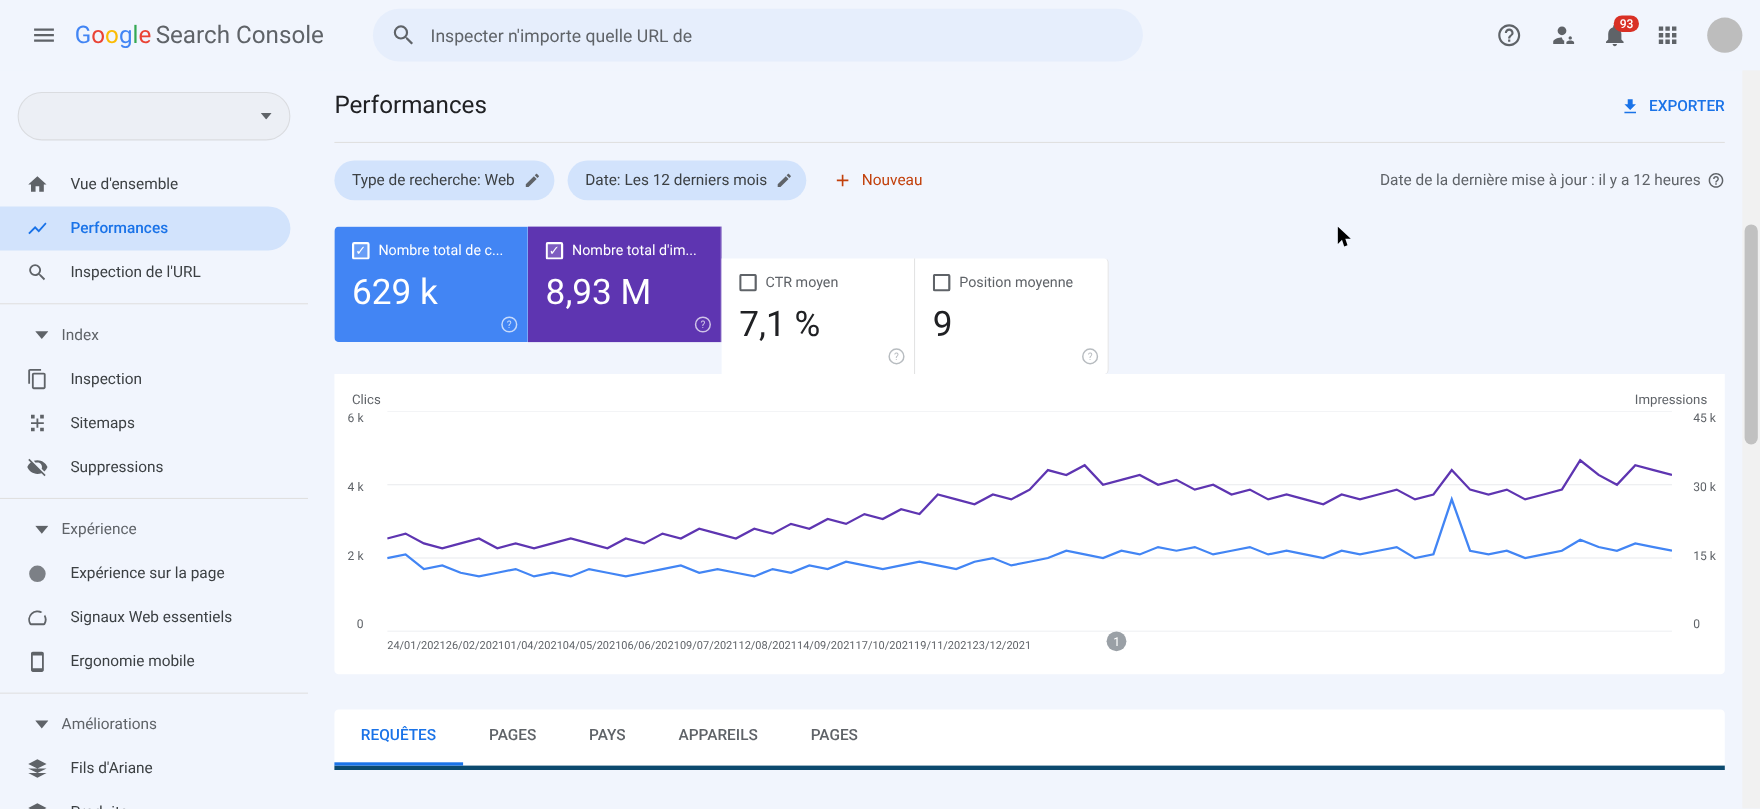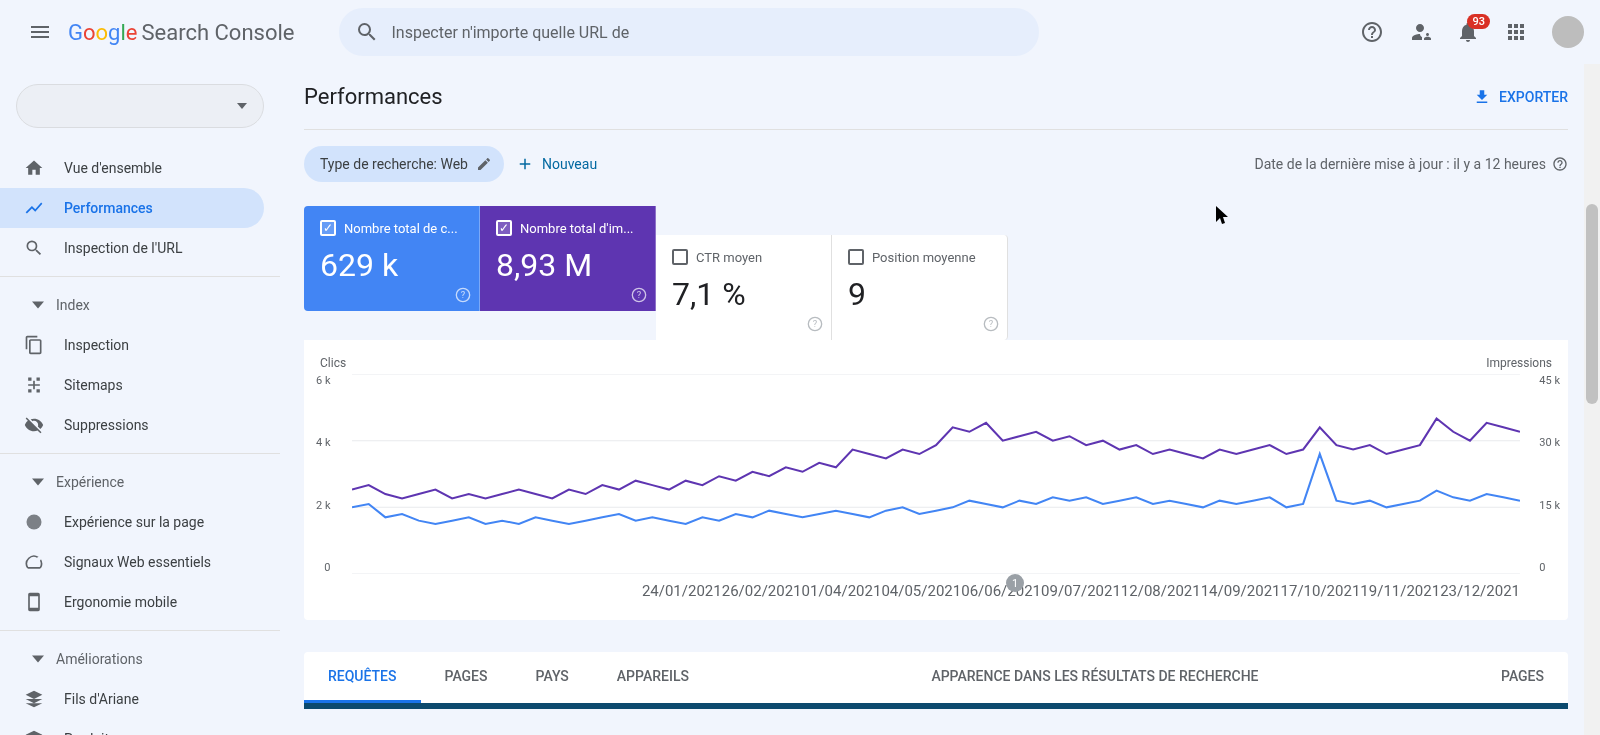--- a/index.html
+++ b/index.html
@@ -25,47 +25,47 @@
 .nav-item.active { background: #d2e3fc; color: #1a73e8; font-weight: 500; }
 .nav-item svg { margin-right: 20px; color: #5f6368; flex-shrink: 0; }
 .nav-item.active svg { color: #1a73e8; }
 .nav-section { display: flex; align-items: center; height: 40px; padding: 0 32px; color: #5f6368; font-size: 14px; cursor: pointer; }
 .nav-section svg { margin-right: 12px; }
 .divider { height: 1px; background: #e0e0e0; margin: 8px 0; }
 .main { flex: 1; overflow-y: auto; padding: 0 32px 0 24px; position: relative; }
 .page-header { display: flex; align-items: center; justify-content: space-between; padding: 20px 0; border-bottom: 1px solid #e0e0e0; }
 .page-title { font-size: 22px; color: #202124; font-weight: 400; }
 .export-btn { display: flex; align-items: center; color: #1a73e8; font-size: 14px; font-weight: 500; cursor: pointer; gap: 8px; }
-.filters-row { display: flex; align-items: center; padding: 16px 0; }
+.filters-row { display: flex; align-items: center; padding: 16px 0; gap: 12px; }
 .filter-chip { background: #d2e3fc; border-radius: 18px; height: 36px; padding: 0 12px 0 16px; display: flex; align-items: center; font-size: 14px; color: #3c4043; cursor: pointer; gap: 8px; }
-.add-btn { display: flex; align-items: center; gap: 8px; color: #0369a1; font-size: 14px; cursor: pointer; padding: 0 12px; }
+.add-btn { display: flex; align-items: center; gap: 8px; color: #c2410c; font-size: 14px; cursor: pointer; padding: 0 12px; }
 .update-text { margin-left: auto; color: #5f6368; font-size: 14px; display: flex; gap: 6px; }
 .cards { display: flex; margin-top: 8px; }
 .card { width: 176px; height: 105px; padding: 14px 16px; position: relative; cursor: pointer; border-right: 1px solid rgba(255,255,255,0.3); }
 .card.blue { background: #4285f4; color: #fff; border-radius: 4px 0 0 4px; }
 .card.purple { background: #5e35b1; color: #fff; }
 .card.white { background: #fff; color: #5f6368; border-right: 1px solid #e0e0e0; margin-top: 29px; }
 .card-header { display: flex; align-items: center; gap: 8px; font-size: 13px; white-space: nowrap; overflow: hidden; text-overflow: ellipsis; }
 .card-value { font-size: 32px; font-weight: 400; margin-top: 10px; }
 .card.white .card-value { color: #202124; }
 .card-help { position: absolute; bottom: 8px; right: 8px; opacity: 0.7; }
 .checkbox-on { width: 16px; height: 16px; border: 2px solid currentColor; border-radius: 2px; display: flex; align-items: center; justify-content: center; flex-shrink: 0; background: rgba(255,255,255,0.2); }
 .checkbox-on::after { content: '✓'; font-size: 12px; color: #fff; }
 .card.white .checkbox-on { border-color: #5f6368; background: transparent; }
 .card.white .checkbox-on::after { content: ''; }
 .chart-container { background: #fff; margin-top: 0; padding: 16px 0 20px; border-radius: 0 0 4px 4px; }
 .chart-labels { display: flex; justify-content: space-between; padding: 0 16px 4px; font-size: 12px; color: #5f6368; }
 .chart-area { position: relative; height: 200px; margin: 0 48px; }
 .y-ticks-left { position: absolute; left: -36px; top: 0; height: 100%; display: flex; flex-direction: column; justify-content: space-between; font-size: 11px; color: #5f6368; text-align: right; }
 .y-ticks-right { position: absolute; right: -40px; top: 0; height: 100%; display: flex; flex-direction: column; justify-content: space-between; font-size: 11px; color: #5f6368; }
 .chart-svg { width: 100%; height: 100%; }
-.x-ticks { display: flex; justify-content: flex-end; padding: 8px 48px 0; font-size: 15px; color: #5f6368; }
+.x-ticks { display: flex; justify-content: flex-start; padding: 8px 48px 0; font-size: 10px; color: #5f6368; }
 .marker-badge { position: absolute; bottom: -18px; left: 56%; width: 18px; height: 18px; background: #9aa0a6; color: #fff; border-radius: 50%; display: flex; align-items: center; justify-content: center; font-size: 11px; }
 .tabs-card { background: #fff; margin-top: 32px; border-radius: 4px; }
-.tabs { display: flex; border-bottom: 6px solid #0c4a6e; }
+.tabs { display: flex; border-bottom: 4px solid #0c4a6e; }
 .tab { padding: 16px 24px; font-size: 14px; font-weight: 500; color: #5f6368; cursor: pointer; white-space: nowrap; }
 .tab.active { color: #1a73e8; border-bottom: 3px solid #1a73e8; }
 .cursor-arrow { position: absolute; top: 142px; left: 936px; pointer-events: none; }
 .scrollbar-track { position: absolute; right: 0; top: 64px; width: 16px; height: calc(735px - 64px); background: #f1f1f1; }
 .scrollbar-thumb { position: absolute; right: 2px; top: 140px; width: 12px; height: 200px; background: #c1c1c1; border-radius: 6px; }
 </style>
 </head>
 <body>
 
 <div class="header">
@@ -214,20 +214,26 @@
         <svg width="18" height="18" viewBox="0 0 24 24">
             <path fill="currentColor" d="M19 9h-4V3H9v6H5l7 7 7-7zM5 18v2h14v-2H5z"></path>
           </svg>
         <span>EXPORTER</span>
       </div>
     </div>
 
     <div class="filters-row">
       <div class="filter-chip">
         <span>Type de recherche: Web</span>
+        <svg width="16" height="16" viewBox="0 0 24 24">
+            <path fill="#5f6368" d="M3 17.25V21h3.75L17.81 9.94l-3.75-3.75L3 17.25zM20.71 7.04c.39-.39.39-1.02 0-1.41l-2.34-2.34c-.39-.39-1.02-.39-1.41 0l-1.83 1.83 3.75 3.75 1.83-1.83z"></path>
+          </svg>
+      </div>
+      <div class="filter-chip">
+        <span>Date: Les 12 derniers mois</span>
         <svg width="16" height="16" viewBox="0 0 24 24">
             <path fill="#5f6368" d="M3 17.25V21h3.75L17.81 9.94l-3.75-3.75L3 17.25zM20.71 7.04c.39-.39.39-1.02 0-1.41l-2.34-2.34c-.39-.39-1.02-.39-1.41 0l-1.83 1.83 3.75 3.75 1.83-1.83z"></path>
           </svg>
       </div>
       <div class="add-btn">
         <svg width="18" height="18" viewBox="0 0 24 24">
             <path fill="currentColor" d="M19 13h-6v6h-2v-6H5v-2h6V5h2v6h6v2z"></path>
           </svg>
         <span>Nouveau</span>
       </div>
@@ -332,21 +338,20 @@
           <span>23/12/2021</span>
         </div>
     </div>
 
     <div class="tabs-card">
       <div class="tabs" id="tabs-row">
           <div class="tab active">REQUÊTES</div>
           <div class="tab">PAGES</div>
           <div class="tab">PAYS</div>
           <div class="tab">APPAREILS</div>
-          <div class="tab" style="flex: 1 1 0%; text-align: center;">APPARENCE DANS LES RÉSULTATS DE RECHERCHE</div>
           <div class="tab">PAGES</div>
         </div>
     </div>
   </div>
 </div>
 
 <div class="scrollbar-track">
   <div class="scrollbar-thumb"></div>
 </div>
 

